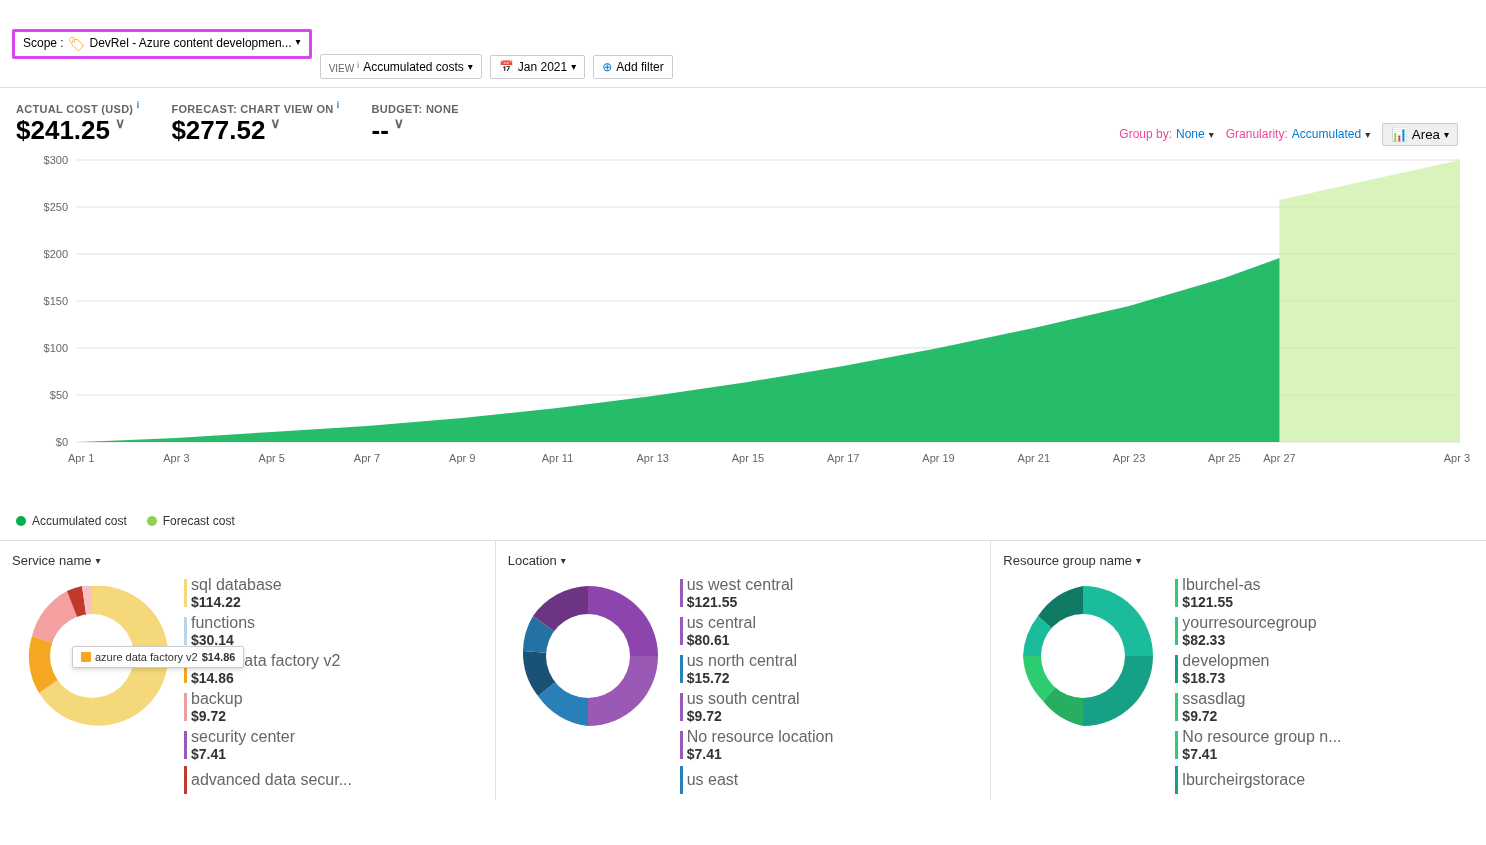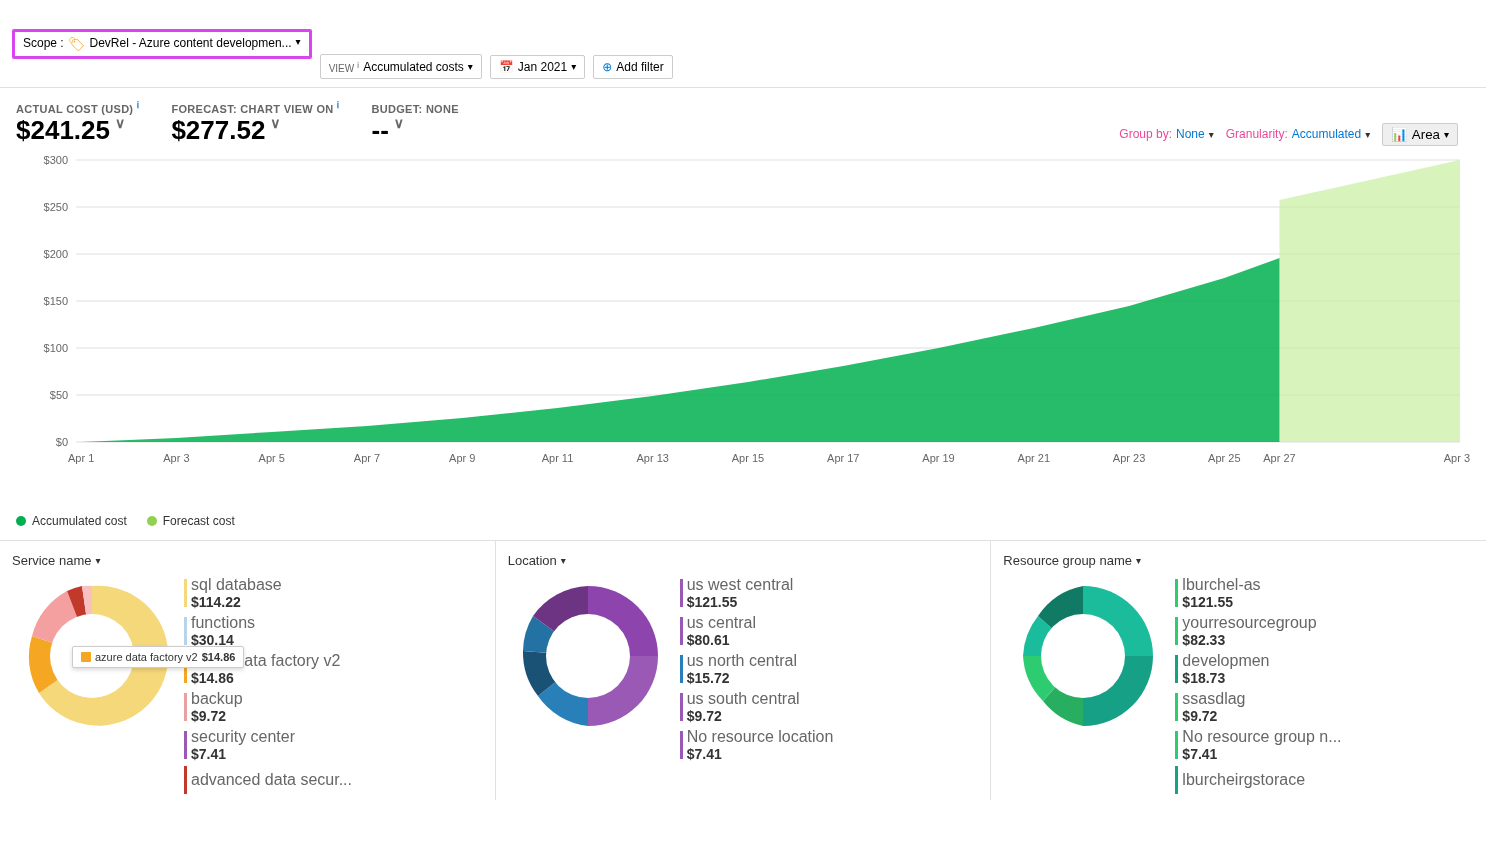--- a/index.html
+++ b/index.html
@@ -378,20 +378,28 @@
         </div>
         <div class="legend-entry">
           <div class="legend-entry-bar">
             <div class="legend-bar" style="background:#9b59b6;"></div>
             <div class="legend-entry-text">
               <span class="legend-name">No resource location</span>
               <span class="legend-amt">$7.41</span>
             </div>
           </div>
         </div>
+        <div class="legend-entry">
+          <div class="legend-entry-bar">
+            <div class="legend-bar" style="background:#2980b9;"></div>
+            <div class="legend-entry-text">
+              <span class="legend-name">us east</span>
+            </div>
+          </div>
+        </div>
       </div>
     </div>
   </div>
 
   <div class="panel">
     <div class="panel-header">
       <span>Resource group name</span>
       <span style="font-size:10px;">▾</span>
     </div>
     <div class="panel-content">

